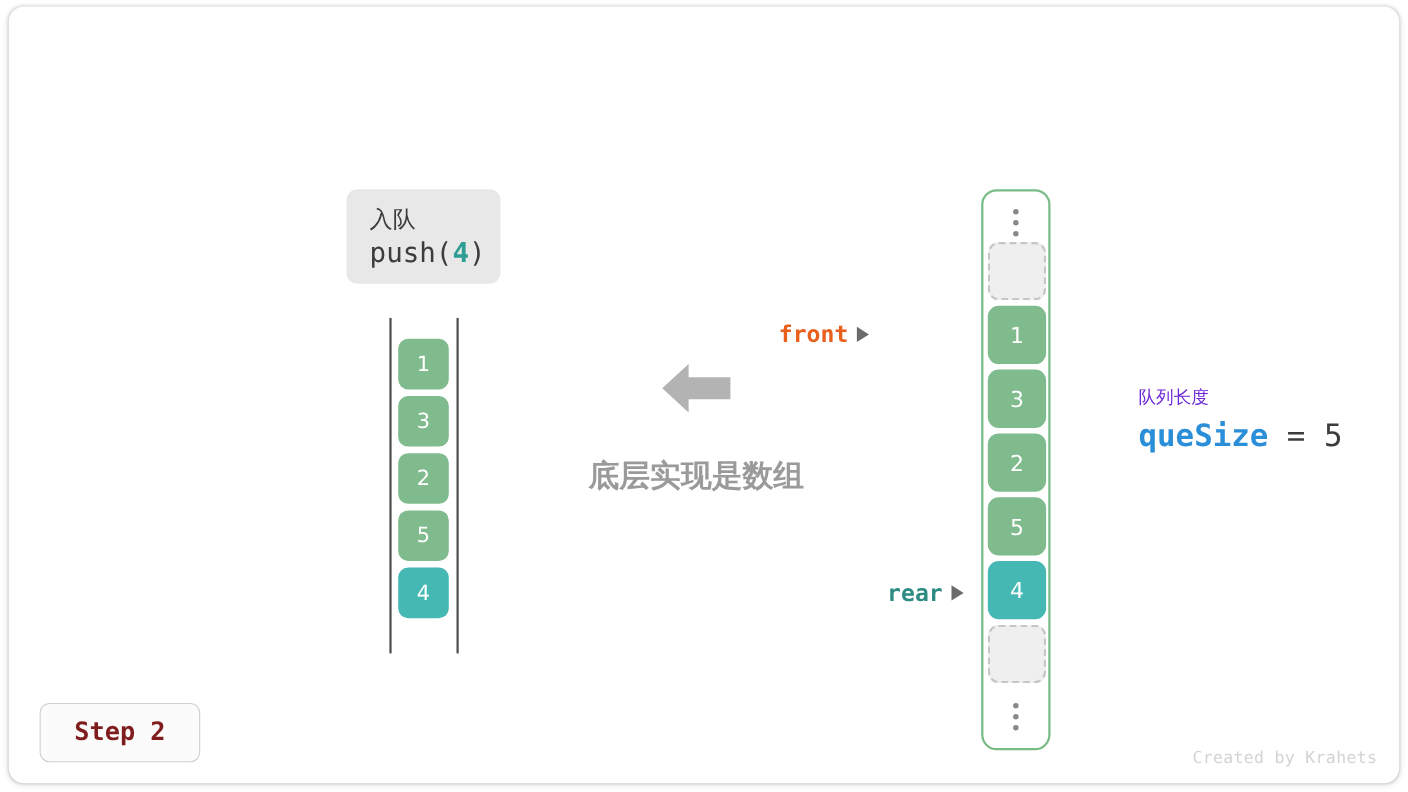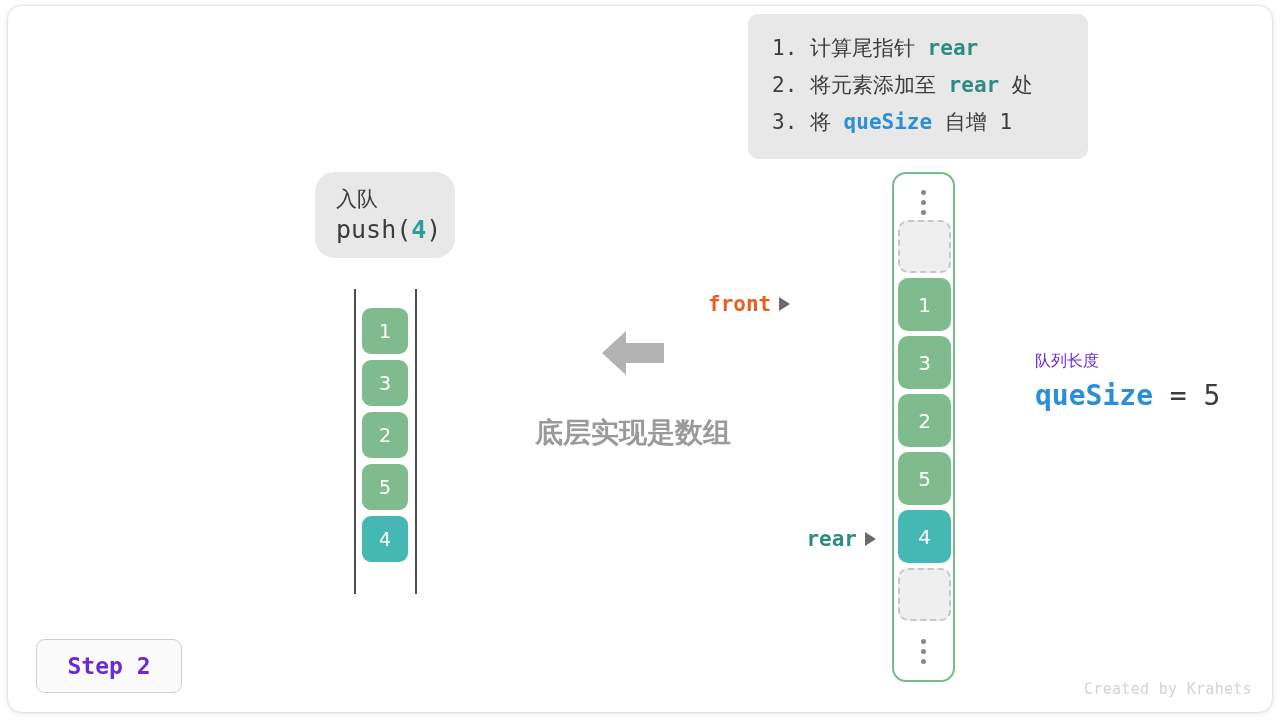--- a/index.html
+++ b/index.html
@@ -54,21 +54,21 @@
   }
 
   
   .push-box {
     position: absolute;
     left: 307px;
     top: 166px;
     width: 140px;
     height: 86px;
     background: #e8e8e8;
-    border-radius: 20px;
+    border-radius: 10px;
     box-sizing: border-box;
     padding: 12px 16px 0 21px;
   }
   .push-cn {
     font-size: 21px;
     color: #3c3c3c;
     line-height: 30px;
     font-family: "DejaVu Sans", "Liberation Sans", sans-serif;
   }
   .push-code {
@@ -244,54 +244,40 @@
     height: 54px;
     border: 1px solid #cfcfcf;
     border-radius: 9px;
     background: #fbfbfb;
     display: flex;
     align-items: center;
     justify-content: center;
     font-family: "DejaVu Sans Mono", "Liberation Mono", monospace;
     font-size: 23px;
     font-weight: bold;
-    color: #6d28d9;
+    color: #7f1d1d;
     box-sizing: border-box;
   }
 
   
   .credit {
     position: absolute;
     right: 20px;
     bottom: 14px;
     font-family: "DejaVu Sans Mono", "Liberation Mono", monospace;
     font-size: 15px;
     color: #d3d3d3;
     letter-spacing: 0.3px;
   }
 </style>
 </head>
 <body>
 
 <div class="canvas">
 
-  <div class="instr-box">
-    <div class="instr-line">
-      <span>1.</span>
-      <span>计算尾指针 </span><span class="kw-teal">rear</span><span></span>
-    </div>
-    <div class="instr-line">
-      <span>2.</span>
-      <span>将元素添加至 </span><span class="kw-teal">rear</span><span> 处</span>
-    </div>
-    <div class="instr-line">
-      <span>3.</span>
-      <span>将 </span><span class="kw-blue">queSize</span><span> 自增 1</span>
-    </div>
-  </div>
 
   <div class="push-box">
     <div class="push-cn">入队</div>
     <div class="push-code"><span>push(</span><span class="num">4</span><span>)</span></div>
   </div>
 
   <div class="left-queue">
     <div class="lq-bar left"></div>
     <div class="lq-bar right"></div>
     <div class="lq-cells" id="left-queue-cells">

